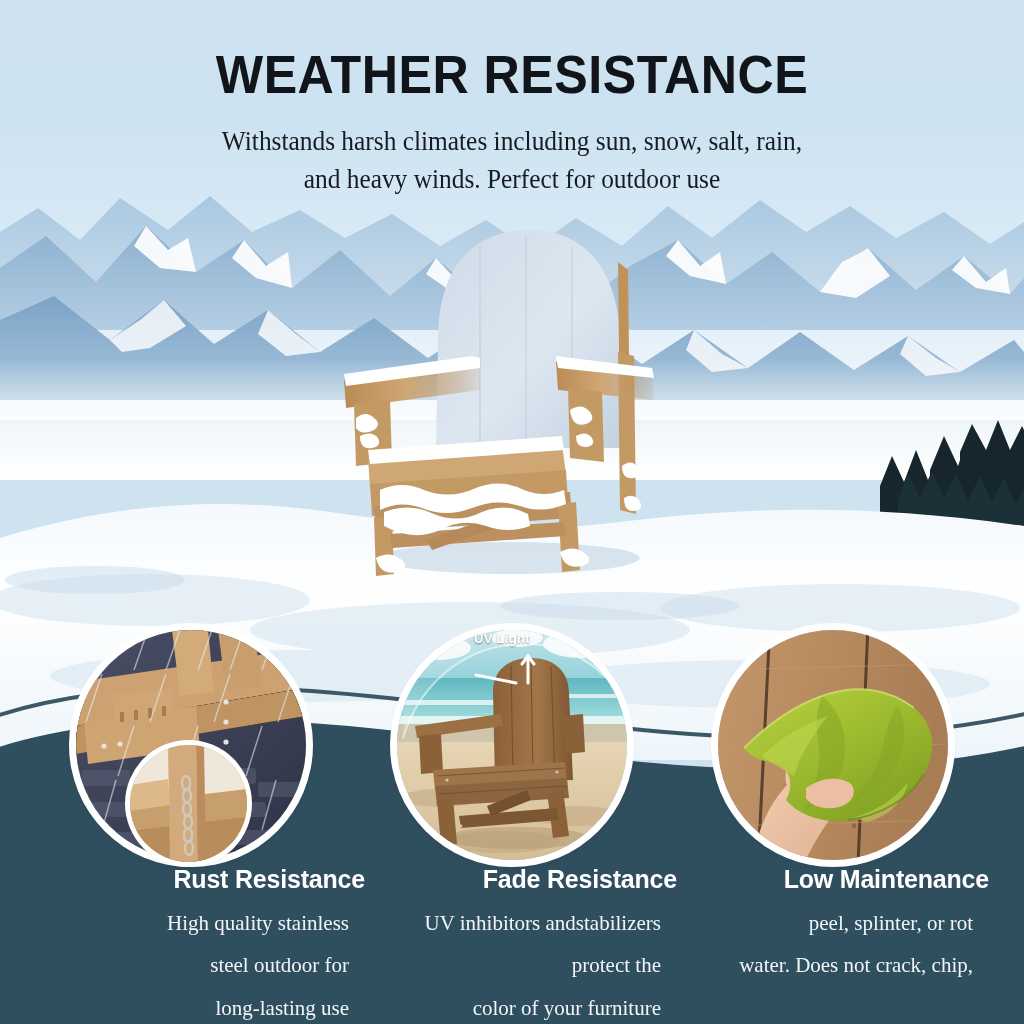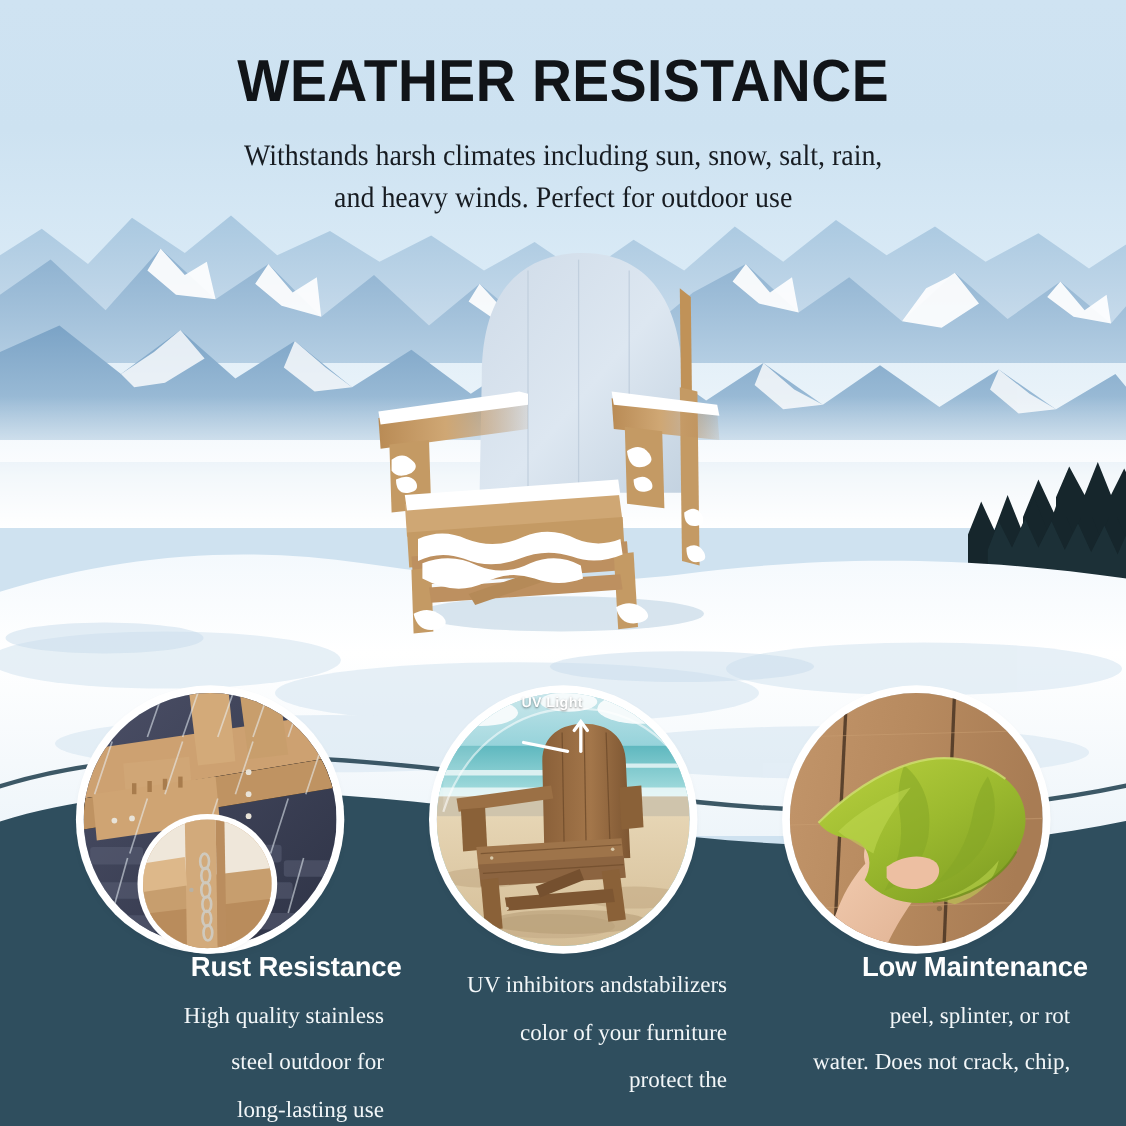--- a/index.html
+++ b/index.html
@@ -499,23 +499,24 @@
   </div>
 
   <div class="cap" id="cap-1">
     <p class="cap-h">Rust Resistance</p>
     <p class="cap-b">High quality stainless</p>
     <p class="cap-b">steel outdoor for</p>
     <p class="cap-b">long-lasting use</p>
   </div>
 
   <div class="cap" id="cap-2">
+    <p class="cap-h">Fade Resistance</p>
     <p class="cap-b">UV inhibitors andstabilizers</p>
+    <p class="cap-b">protect the</p>
     <p class="cap-b">color of your furniture</p>
-    <p class="cap-b">protect the</p>
   </div>
 
   <div class="cap" id="cap-3">
     <p class="cap-h">Low Maintenance</p>
     <p class="cap-b">peel, splinter, or rot</p>
     <p class="cap-b">water. Does not crack, chip,</p>
   </div>
 
   <div class="title">WEATHER RESISTANCE</div>
   <div class="subtitle">

